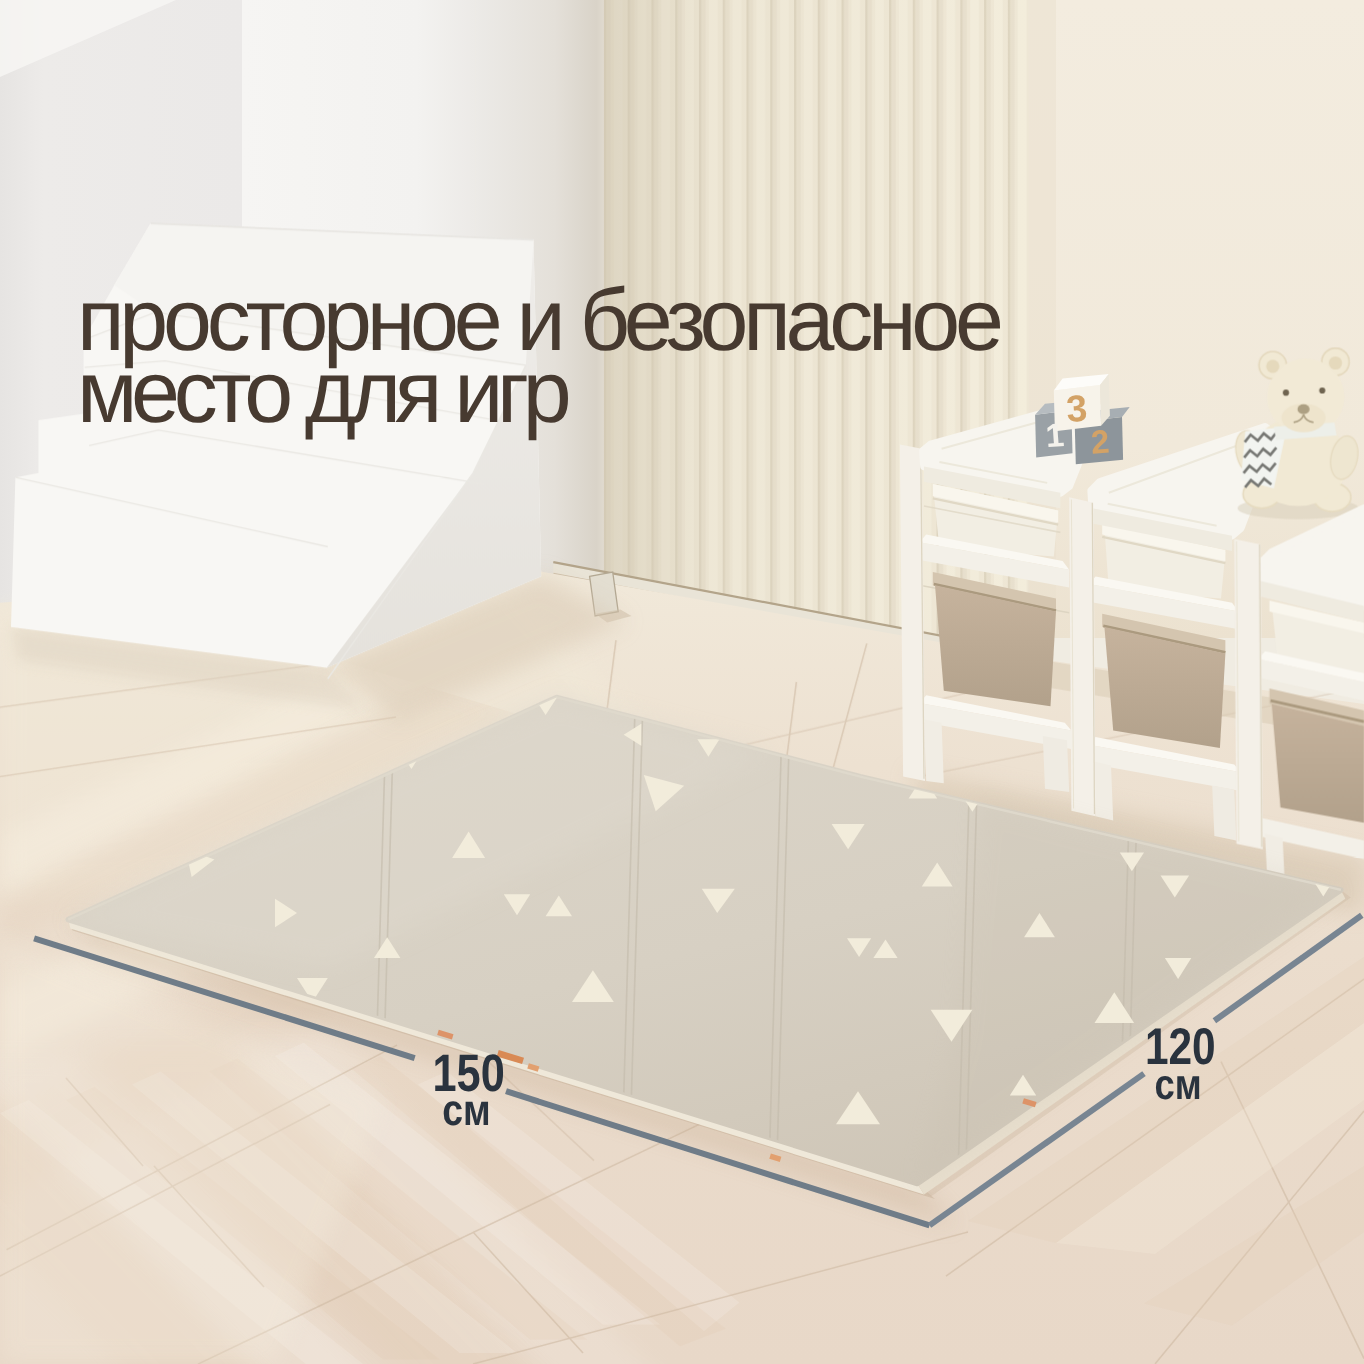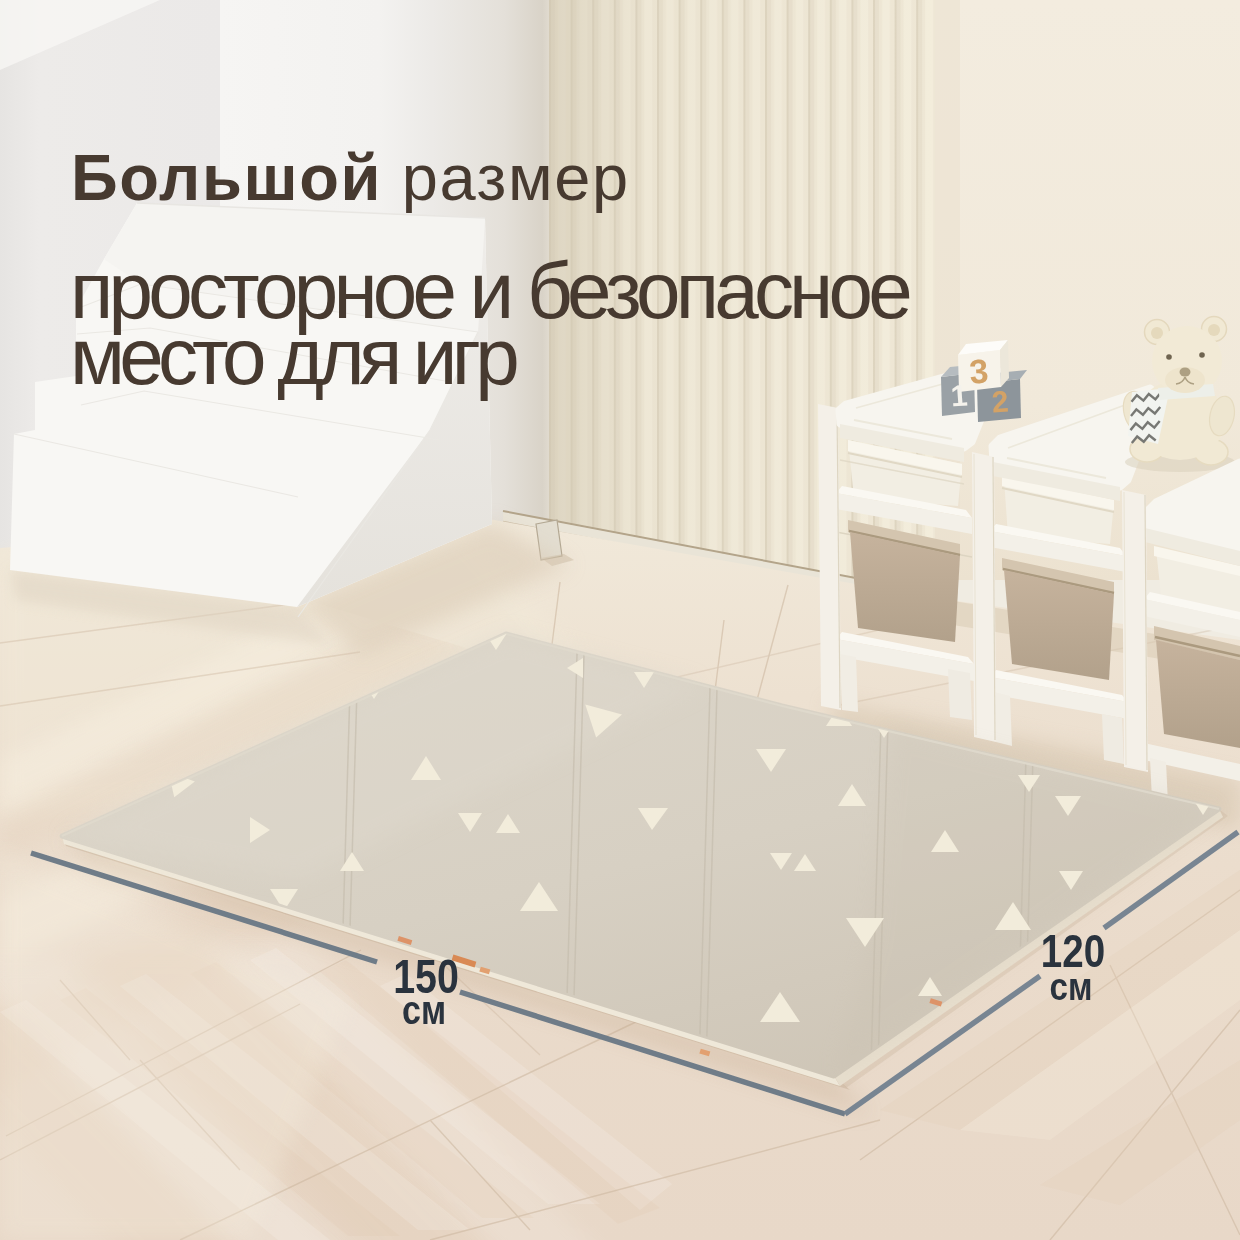--- a/index.html
+++ b/index.html
@@ -356,20 +356,19 @@
 </g>
 
 <g id="dims">
   <line x1="31" y1="853" x2="377" y2="962" stroke="#6f7c88" stroke-width="5.5"></line>
   <line x1="460" y1="992" x2="845" y2="1114" stroke="#6f7c88" stroke-width="5.5"></line>
   <line x1="845" y1="1114" x2="1040" y2="976" stroke="#788592" stroke-width="5.5"></line>
   <line x1="1104" y1="928" x2="1238" y2="832" stroke="#788592" stroke-width="5.5"></line>
 </g>
 </svg>
 
-<div class="txt" id="t1" style="left:71px;top:145px;font-size:65px;line-height:1;letter-spacing:1.6px;"><b>Большой</b> размер</div>
 <div class="txt" id="t2" style="left:70px;top:251px;font-size:80px;line-height:1;letter-spacing:-4.8px;">просторное и безопасное</div>
 <div class="txt" id="t3" style="left:70px;top:317px;font-size:80px;line-height:1;letter-spacing:-5.8px;">место для игр</div>
 <div class="txt" id="d150" style="left:426px;top:949px;font-size:48px;font-weight:bold;color:#2a333e;transform:translateX(-50%) scaleX(0.82);">150</div>
 <div class="txt" id="d150s" style="left:424px;top:988px;font-size:40px;font-weight:bold;color:#2a333e;transform:translateX(-50%) scaleX(0.85);">см</div>
 <div class="txt" id="d120" style="left:1073px;top:923px;font-size:47px;font-weight:bold;color:#2a333e;transform:translateX(-50%) scaleX(0.82);">120</div>
 <div class="txt" id="d120s" style="left:1071px;top:965px;font-size:39px;font-weight:bold;color:#2a333e;transform:translateX(-50%) scaleX(0.85);">см</div>
 </div>
 
 </body></html>

